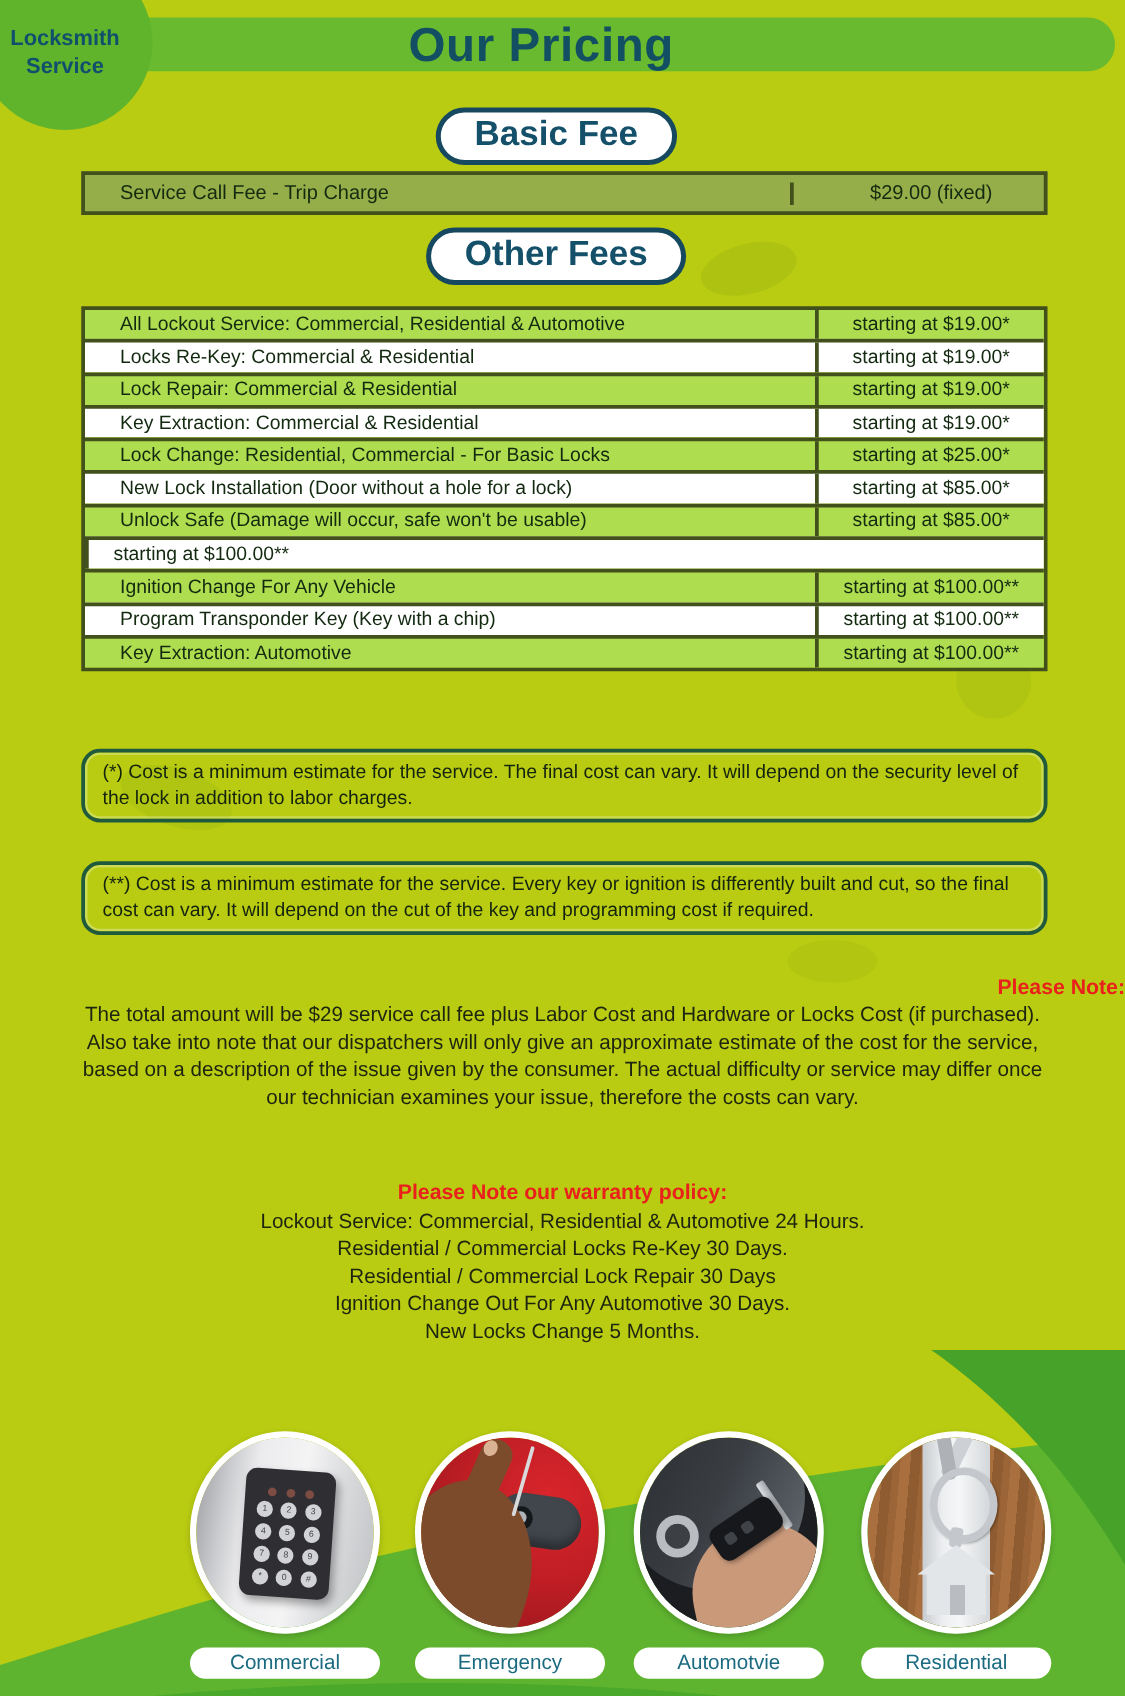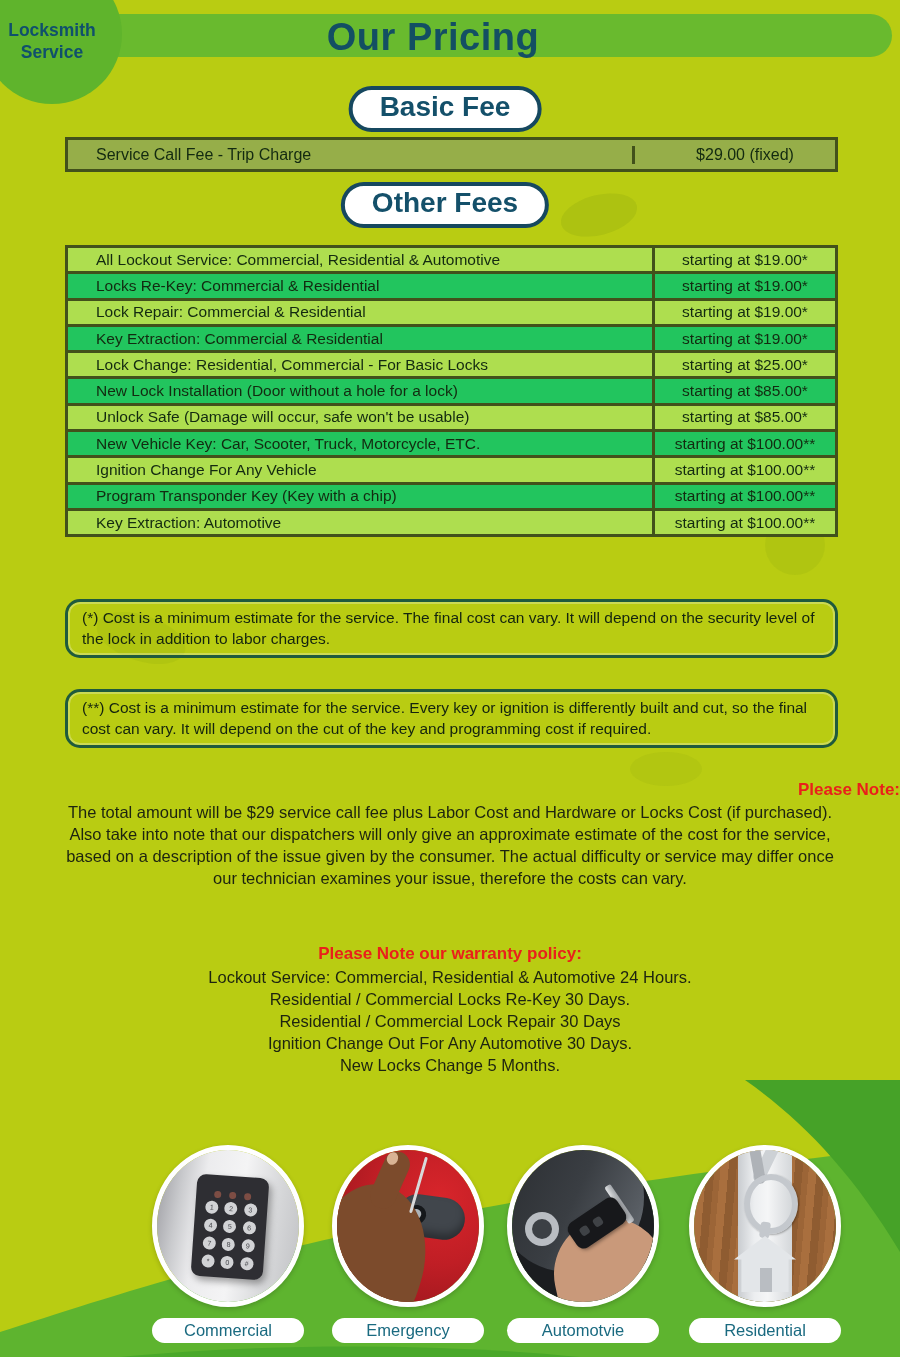--- a/index.html
+++ b/index.html
@@ -30,21 +30,21 @@
     font-size:16px; color:#132a10;align-items:center;}
   .basic-table .svc{flex:1; display:flex; align-items:center; padding-left:28px;}
   .basic-table .prc{width:180px; border-left:3px solid #42511b; display:flex;
     align-items:center; justify-content:center;padding-left:20px;}
   .fees-table{position:absolute; top:245px; left:65px; width:773px;
     border:3px solid #42511b; box-sizing:border-box;}
   .fee-row{display:flex; height:23.3px; font-size:15.5px; color:#132a10;
     border-top:3px solid #42511b;gap:48px;}
   .fee-row:first-child{border-top:none;}
   .fee-row.bright{background:#aede4f;}
-  .fee-row.olive{background:#22c55e;}
+  .fee-row.olive{background:#ffffff;}
   .fee-row .svc{flex:1; display:flex; align-items:center; padding-left:28px;}
   .fee-row .prc{width:180px; border-left:3px solid #42511b; display:flex;
     align-items:center; justify-content:center;}
   
   .note-box{position:absolute; left:65px; width:773px; box-sizing:border-box;
     border:3px solid #1f5a3d; border-radius:15px; padding:5px 14px 6px;
     text-align:left; font-size:15.5px; line-height:21px; color:#14240f;
     box-shadow:inset 0 0 0 2px rgba(255,255,255,.28);}
   .note-1{top:599px;}
   .note-2{top:689px;}
@@ -193,21 +193,20 @@
     </div>
     <div class="fee-row olive">
       <div class="svc">New Lock Installation (Door without a hole for a lock)</div>
       <div class="prc">starting at $85.00*</div>
     </div>
     <div class="fee-row bright">
       <div class="svc">Unlock Safe (Damage will occur, safe won't be usable)</div>
       <div class="prc">starting at $85.00*</div>
     </div>
     <div class="fee-row olive">
-      <div class="svc">New Vehicle Key: Car, Scooter, Truck, Motorcycle, ETC.</div>
       <div class="prc">starting at $100.00**</div>
     </div>
     <div class="fee-row bright">
       <div class="svc">Ignition Change For Any Vehicle</div>
       <div class="prc">starting at $100.00**</div>
     </div>
     <div class="fee-row olive">
       <div class="svc">Program Transponder Key (Key with a chip)</div>
       <div class="prc">starting at $100.00**</div>
     </div>

